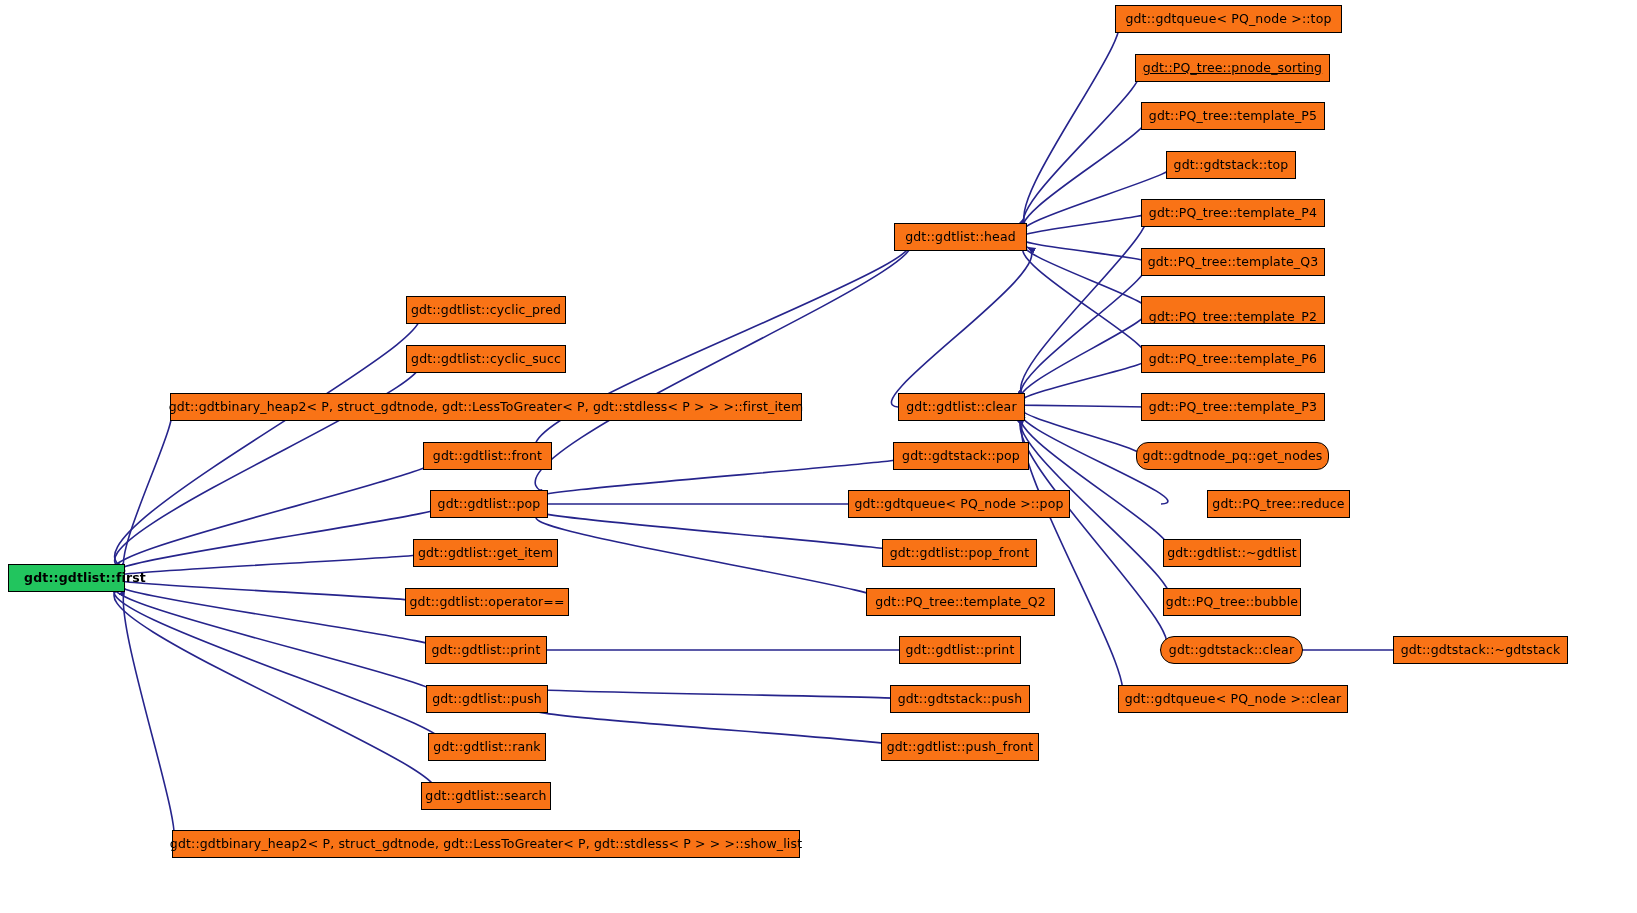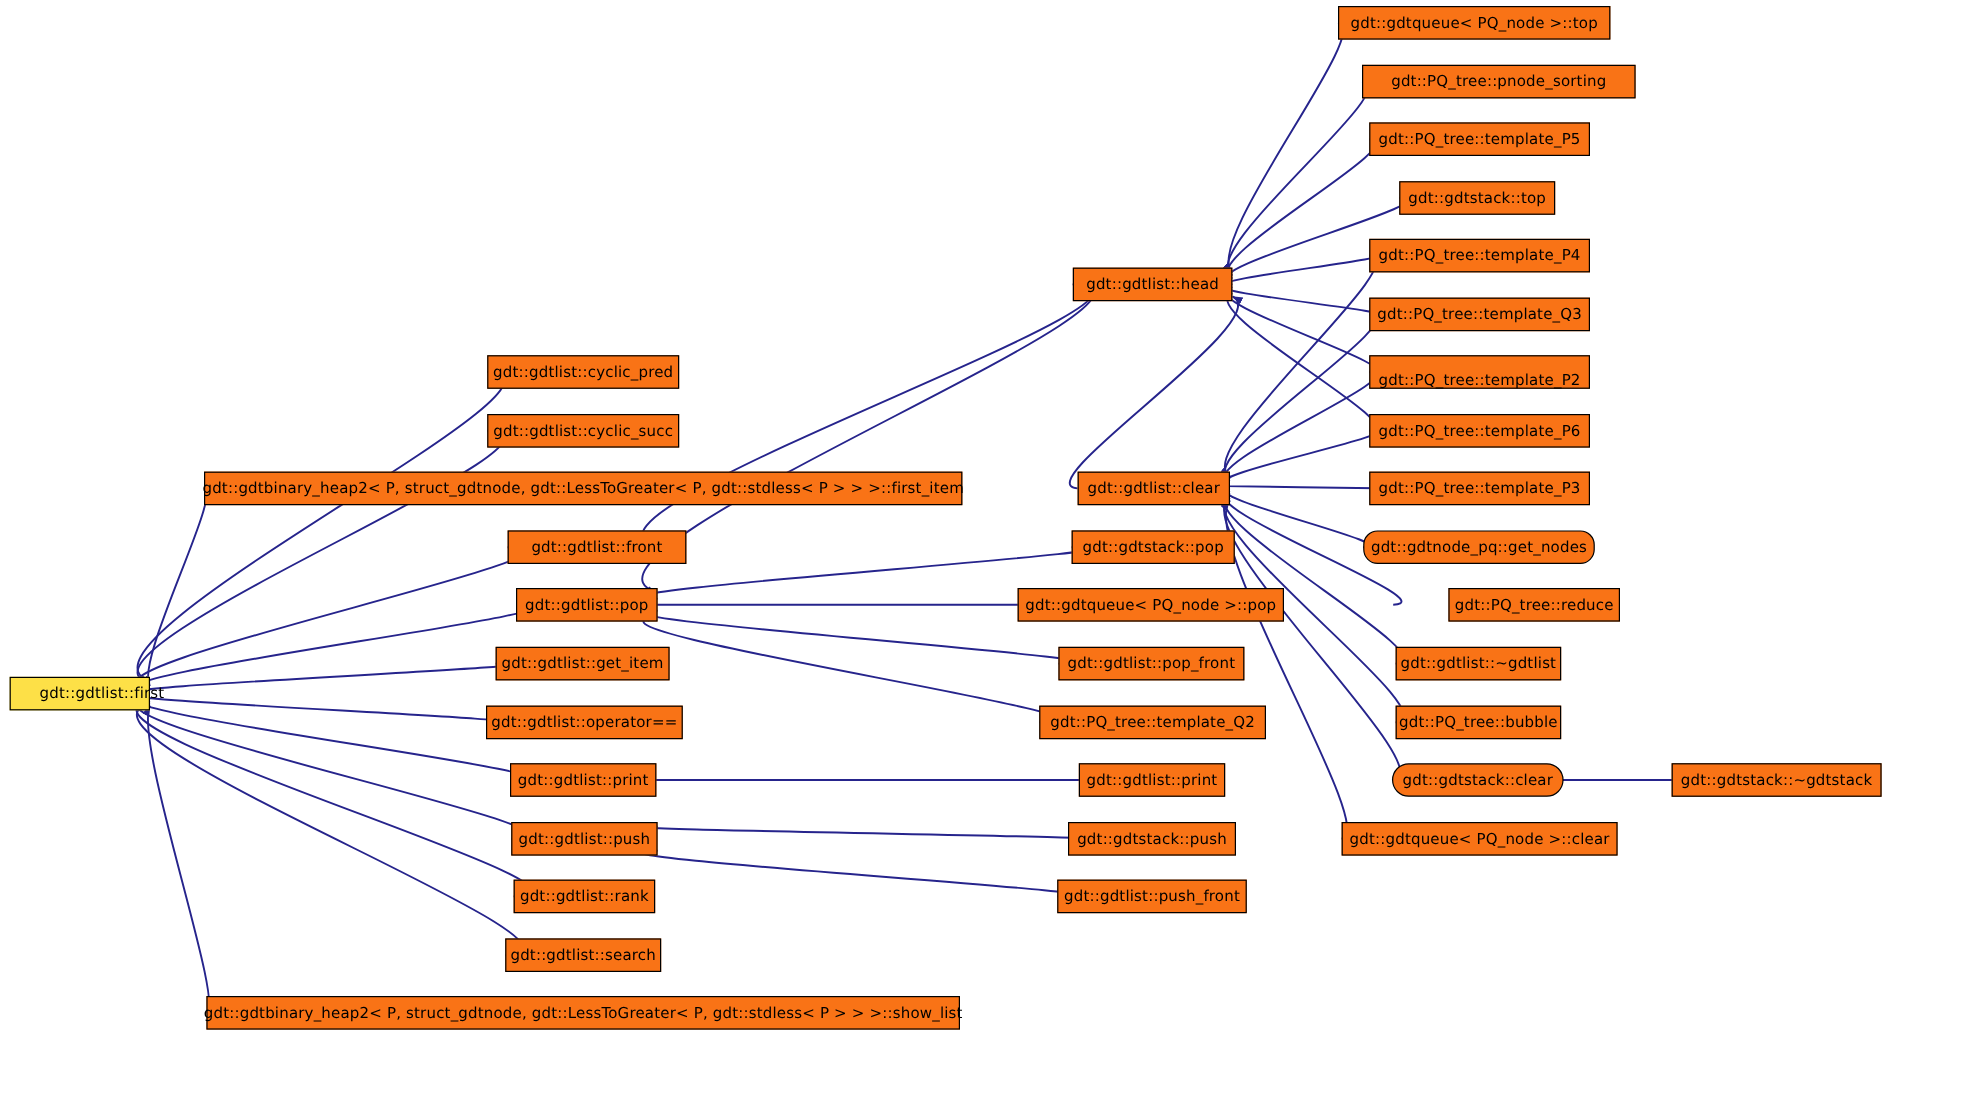--- a/index.html
+++ b/index.html
@@ -33,23 +33,23 @@
     align-items: center;
     justify-content: center;
     white-space: nowrap;
     font-size: 12.5px;
     letter-spacing: 0.15px;
     line-height: 1;
     height: 28px;
     cursor: pointer;
   }
   .node.root {
-    background: #fde047;
+    background: #22c55e;
     border: 1px solid #000000;
-    font-weight: normal;
+    font-weight: bold;
     padding-left: 37px;
   }
   .node-label {
     pointer-events: none;
   }
 </style>
 </head>
 <body>
 
 <div id="graph-root">
@@ -110,21 +110,21 @@
       </div>
       <div class="node" style="left: 406px; top: 296px; width: 160px;">
         <span class="node-label">gdt::gdtlist::cyclic_pred</span>
       </div>
       <div class="node" style="left: 406px; top: 345px; width: 160px;">
         <span class="node-label">gdt::gdtlist::cyclic_succ</span>
       </div>
       <div class="node" style="left: 170px; top: 393px; width: 632px;">
         <span class="node-label">gdt::gdtbinary_heap2&lt; P, struct_gdtnode, gdt::LessToGreater&lt; P, gdt::stdless&lt; P &gt; &gt; &gt;::first_item</span>
       </div>
-      <div class="node" style="left: 423px; top: 442px; width: 149px;">
+      <div class="node" style="left: 423px; top: 442px; width: 129px;">
         <span class="node-label">gdt::gdtlist::front</span>
       </div>
       <div class="node" style="left: 430px; top: 490px; width: 118px;">
         <span class="node-label">gdt::gdtlist::pop</span>
       </div>
       <div class="node" style="left: 413px; top: 539px; width: 145px;">
         <span class="node-label">gdt::gdtlist::get_item</span>
       </div>
       <div class="node" style="left: 405px; top: 588px; width: 164px;">
         <span class="node-label">gdt::gdtlist::operator==</span>
@@ -167,21 +167,21 @@
       </div>
       <div class="node" style="left: 890px; top: 685px; width: 140px;">
         <span class="node-label">gdt::gdtstack::push</span>
       </div>
       <div class="node" style="left: 881px; top: 733px; width: 158px;">
         <span class="node-label">gdt::gdtlist::push_front</span>
       </div>
       <div class="node" style="left: 1115px; top: 5px; width: 227px;">
         <span class="node-label">gdt::gdtqueue&lt; PQ_node &gt;::top</span>
       </div>
-      <div class="node" style="left: 1135px; top: 54px; width: 228px;">
+      <div class="node" style="left: 1135px; top: 54px; width: 195px; text-decoration: underline;">
         <span class="node-label">gdt::PQ_tree::pnode_sorting</span>
       </div>
       <div class="node" style="left: 1141px; top: 102px; width: 184px;">
         <span class="node-label">gdt::PQ_tree::template_P5</span>
       </div>
       <div class="node" style="left: 1166px; top: 151px; width: 130px;">
         <span class="node-label">gdt::gdtstack::top</span>
       </div>
       <div class="node" style="left: 1141px; top: 199px; width: 184px;">
         <span class="node-label">gdt::PQ_tree::template_P4</span>

